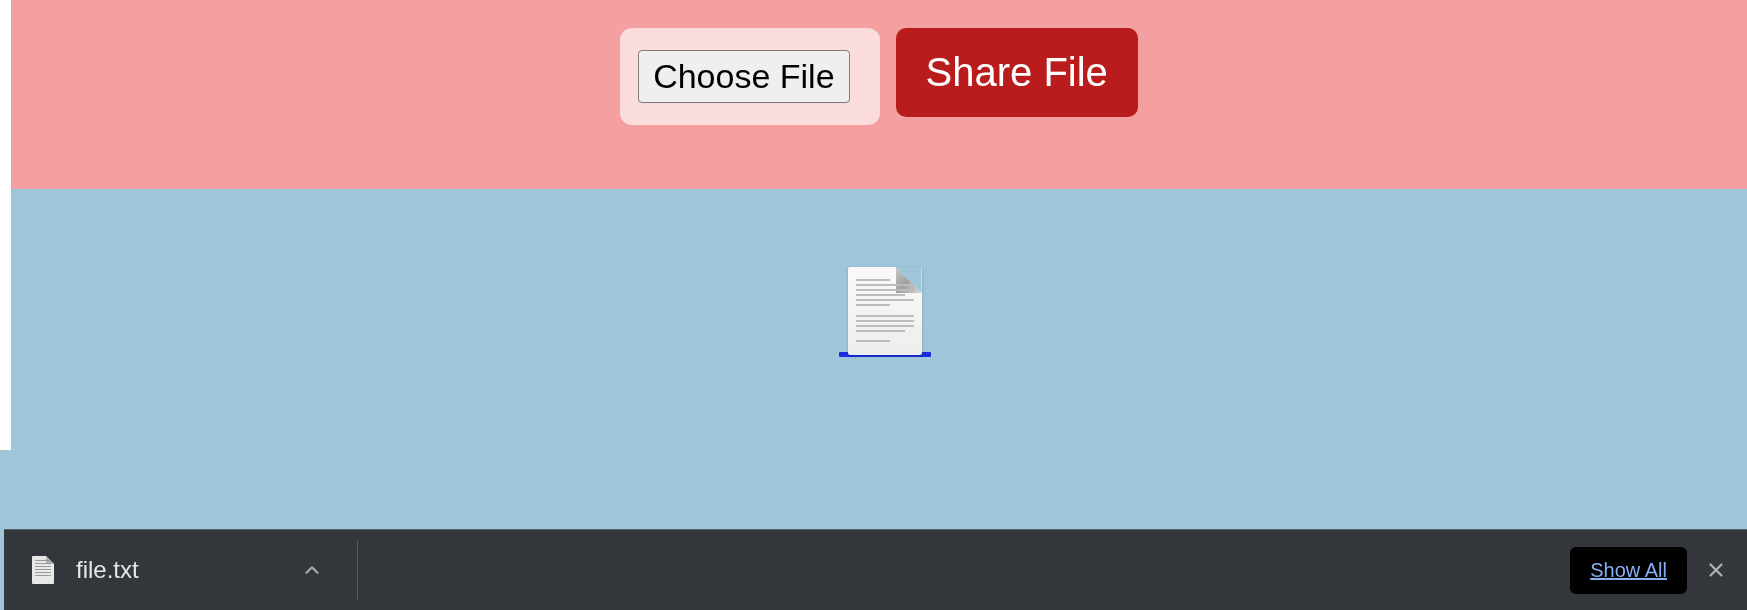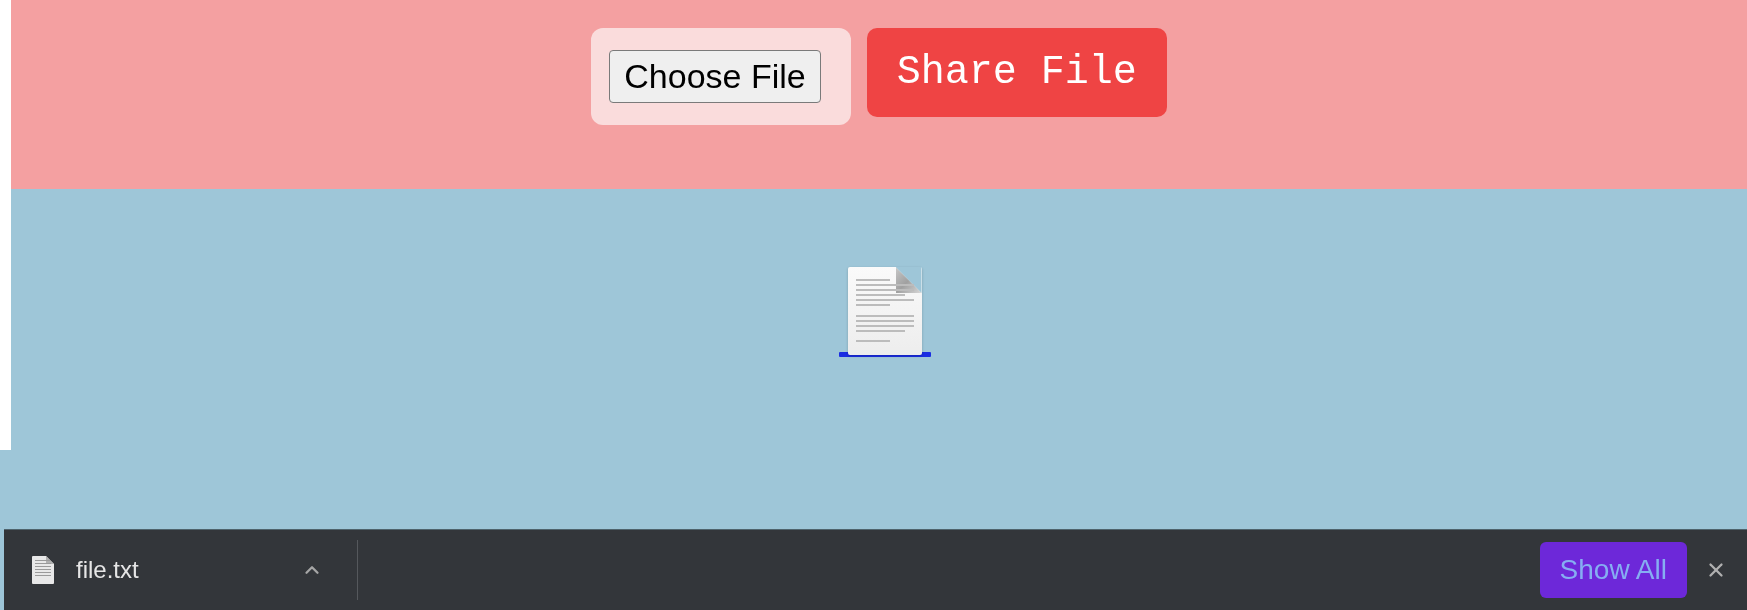--- a/index.html
+++ b/index.html
@@ -41,28 +41,28 @@
       padding: 6px 14px;
       color: #000;
       cursor: pointer;
       font-family: Arial, Helvetica, sans-serif;
     }
     .file-status {
       font-size: 34px;
       color: #000;
     }
     .share-btn {
-      background: #ef4444;
+      background: #b91c1c;
       border: none;
       border-radius: 10px;
       color: #fff;
       font-size: 40px;
       padding: 22px 30px;
       cursor: pointer;
-      font-family: Liberation Mono, monospace;
+      font-family: Liberation Sans, sans-serif;
     }
     .content-panel {
       width: 1747px;
       position: absolute;
       top: 189px;
       left: 11px;
       right: 0;
       bottom: 70px;
       background: #9ec6d8;
       display: flex;
@@ -191,28 +191,29 @@
     .download-chevron {
       color: #a6a6a6;
       margin-left: 140px;
       display: flex;
       align-items: center;
     }
     .downloads-spacer {
       flex: 1;
     }
     .show-all-btn {
-      background: #6d28d9;
+      background: #000000;
       border: none;
       border-radius: 6px;
       color: #86aef2;
-      font-size: 28px;
+      font-size: 20px;
       padding: 12px 20px;
       cursor: pointer;
       margin-right: 14px;
+      text-decoration: underline;
     }
     .close-x {
       color: #b0b0b0;
       margin-right: 20px;
       cursor: pointer;
       display: flex;
       align-items: center;
       padding:4px;
     }
     .left-edge {

